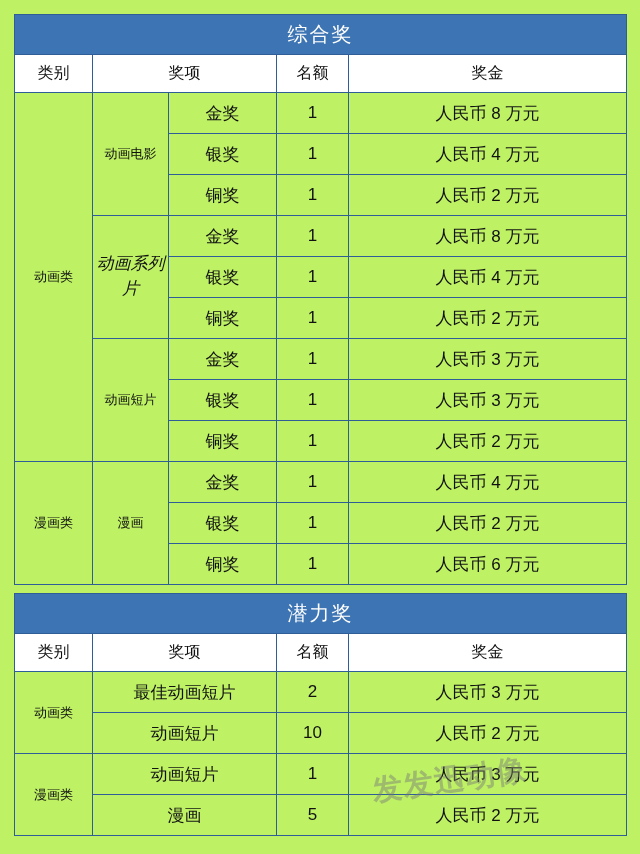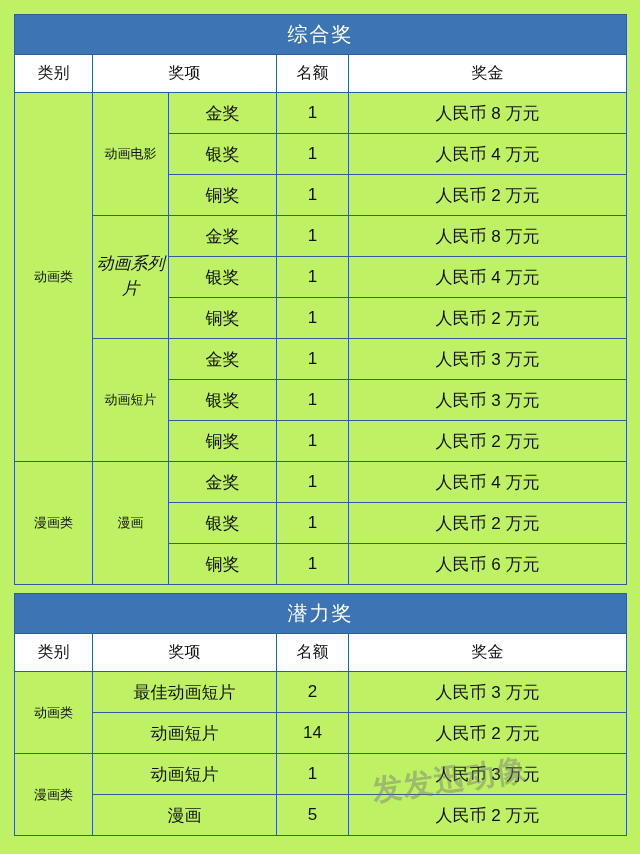--- a/index.html
+++ b/index.html
@@ -197,21 +197,21 @@
       </tr>
 
       <tr>
         <td class="cat-cell" rowspan="2">动画类</td>
         <td class="cell">最佳动画短片</td>
         <td class="cell">2</td>
         <td class="cell">人民币 3 万元</td>
       </tr>
       <tr>
         <td class="cell">动画短片</td>
-        <td class="cell">14</td>
+        <td class="cell">10</td>
         <td class="cell">人民币 2 万元</td>
       </tr>
 
       <tr>
         <td class="cat-cell" rowspan="2">漫画类</td>
         <td class="cell">动画短片</td>
         <td class="cell">1</td>
         <td class="cell">人民币 3 万元</td>
       </tr>
       <tr>

